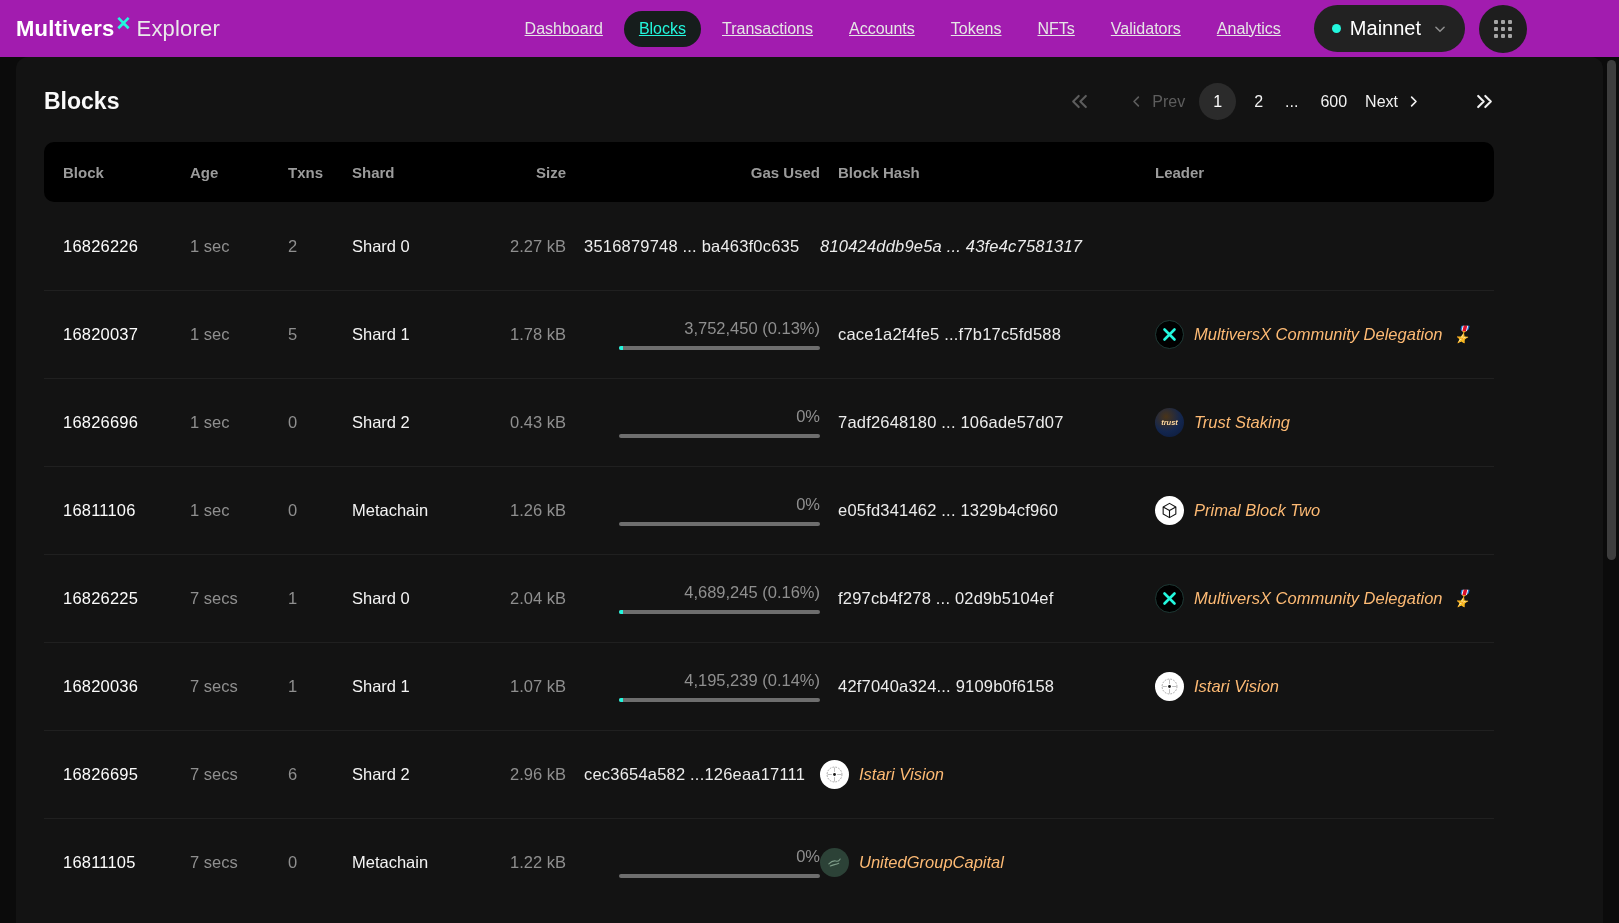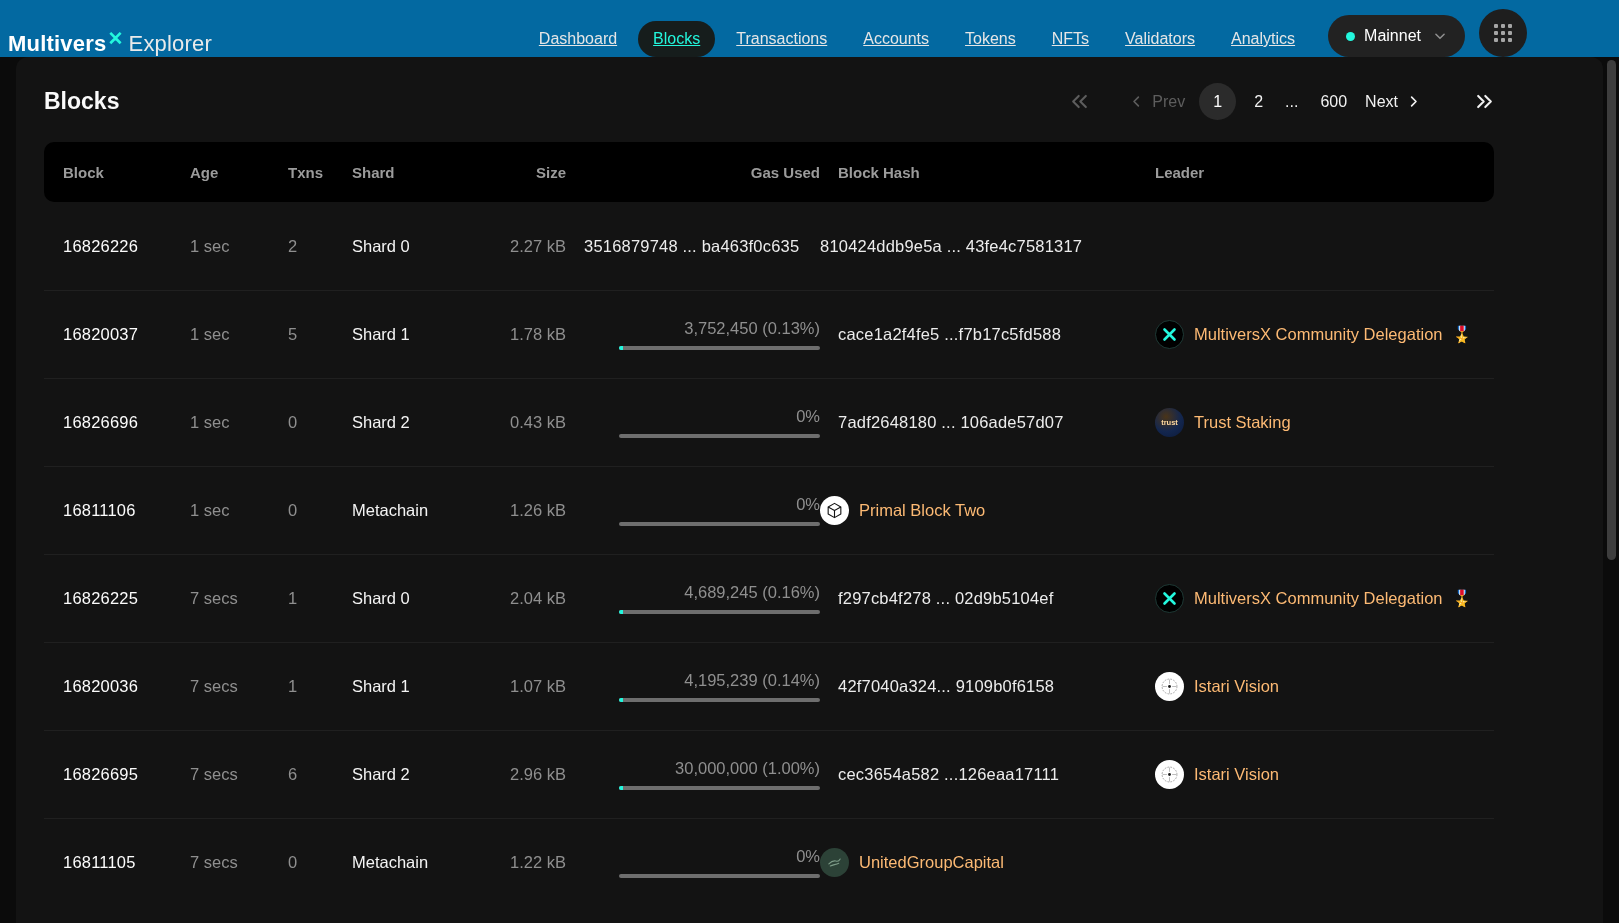--- a/index.html
+++ b/index.html
@@ -1,32 +1,32 @@
 <!DOCTYPE html>
 <html><head>
 <meta charset="utf-8">
 <style>
   * { margin:0; padding:0; box-sizing:border-box; }
   html,body { width:1619px; height:923px; overflow:hidden; background:#0b0b0b;
     font-family:"Liberation Sans", sans-serif; color:#f2f2f2; }
 
   
-  .navbar { height:57px; background:#0369a1; display:flex; align-items:flex-end;
-    padding:0 92px 0 8px; position:relative; }
+  .navbar { height:57px; background:#a21caf; display:flex; align-items:center;
+    padding:0 92px 0 16px; position:relative; }
   .logo { display:flex; align-items:baseline; font-size:22px; letter-spacing:.2px; cursor:pointer; }
   .logo .bold { font-weight:700; color:#ffffff; }
   .logo .x { color:#23f7dd; font-weight:900; font-size:19px; margin:0 1px 0 1px; position:relative; top:-6px; }
   .logo .light { font-weight:300; color:#eaeaea; margin-left:4px; }
   .nav-links { display:flex; align-items:center; gap:6px; margin-left:auto; margin-right:18px; }
   .nav-link { font-size:16px; color:#e6e6e6; padding:9px 15px; border-radius:20px; cursor:pointer; white-space:nowrap;text-decoration:underline; }
   .nav-link.active { color:#23f7dd; background:#161d1c; }
   .net-pill { display:flex; align-items:center; gap:9px; background:#222222; border-radius:24px;
     padding:12px 18px; cursor:pointer; margin-right:14px; }
   .net-dot { width:9px; height:9px; border-radius:50%; background:#23f7dd; }
-  .net-label { font-size:16px; color:#fff; }
+  .net-label { font-size:20px; color:#fff; }
   .net-chev { width:14px; height:14px; margin-left:3px; }
   .apps-btn { width:48px; height:48px; border-radius:50%; background:#1e1e1e; display:flex;
     align-items:center; justify-content:center; cursor:pointer; }
 
   
   .card { position:absolute; left:16px; right:16px; top:57px; bottom:0;
     background:#131313; border-radius:12px 12px 0 0; }
   .title-row { display:flex; align-items:center; justify-content:space-between;
     padding:26px 109px 22px 28px; }
   .page-title { font-size:23px; font-weight:600; color:#fafafa; }
@@ -57,21 +57,21 @@
   .white { color:#f4f4f4; }
   .cell-block { color:#fcfcfc; letter-spacing:.2px; }
   .hash-txt { color:#ececec; letter-spacing:.2px; white-space:nowrap; }
 
   .gas-wrap { display:flex; flex-direction:column; align-items:flex-end; }
   .gas-txt { color:#8f8f8f; }
   .gas-bar { width:201px; height:4px; background:#6e6e6e; border-radius:2px; margin-top:8px;
     position:relative; overflow:hidden; }
   .gas-fill { position:absolute; left:0; top:0; bottom:0; background:#23f7dd; width:0; }
 
-  .leader { display:flex; align-items:center; gap:10px; overflow:hidden; white-space:nowrap; }
+  .leader { display:flex; align-items:center; gap:10px; overflow:hidden; white-space:nowrap;font-style:italic; }
   .leader-name { color:#fdba74; }
   .leader-addr { color:#ececec; letter-spacing:.2px; }
   .badge { font-size:16px; }
   .lico { width:29px; height:29px; border-radius:50%; flex:none; display:flex;
     align-items:center; justify-content:center; }
   .lico-mx { background:#000; border:1px solid #1f3a36; }
   .lico-trust { background:radial-gradient(circle at 38% 30%, #4a3418 0%, #13264e 55%, #0c1a3a 100%);
     color:#ffd9a0; font-size:7.5px; font-weight:700; }
   .lico-primal { background:#ffffff; }
   .lico-istari { background:#ffffff; }
@@ -227,20 +227,21 @@
       <div class="muted">1 sec</div>
       <div class="muted">0</div>
       <div class="white">Metachain</div>
       <div class="muted c-right">1.26 kB</div>
       <div class="gas-wrap">
         <span class="gas-txt">0%</span>
         <span class="gas-bar">
             <span class="gas-fill" style="width: 0px;"></span>
           </span>
       </div>
+      <div class="c-hash hash-txt">e05fd341462 ... 1329b4cf960</div>
       <div class="leader">
         <span class="lico lico-primal">
           <svg width="19" height="19" viewBox="0 0 24 24" fill="none">
             <path d="M12 3 L20 7.5 V16.5 L12 21 L4 16.5 V7.5 Z M4 7.5 L12 12 L20 7.5 M12 12 V21" stroke="#141414" stroke-width="1.4" stroke-linejoin="round"></path>
           </svg>
         </span>
         <span class="leader-name">Primal Block Two</span>
       </div>
     </div>
 
@@ -292,26 +293,20 @@
         <span class="leader-name">Istari Vision</span>
       </div>
     </div>
 
     <div class="tr">
       <div class="cell-block">16826695</div>
       <div class="muted">7 secs</div>
       <div class="muted">6</div>
       <div class="white">Shard 2</div>
       <div class="muted c-right">2.96 kB</div>
-      <div class="gas-wrap">
-        <span class="gas-txt">30,000,000 (1.00%)</span>
-        <span class="gas-bar">
-            <span class="gas-fill" style="width: 4px;"></span>
-          </span>
-      </div>
       <div class="c-hash hash-txt">cec3654a582 ...126eaa17111</div>
       <div class="leader">
         <span class="lico lico-istari">
           <svg width="21" height="21" viewBox="0 0 24 24" fill="none">
             <circle cx="12" cy="12" r="8.5" stroke="#9a9a9a" stroke-width="1" stroke-dasharray="2 1.4"></circle>
             <circle cx="12" cy="12" r="1.6" fill="#1a1a1a"></circle>
             <path d="M12 4 V9 M12 15 V20 M4 12 H9 M15 12 H20" stroke="#b5b5b5" stroke-width="1"></path>
           </svg>
         </span>
         <span class="leader-name">Istari Vision</span>

